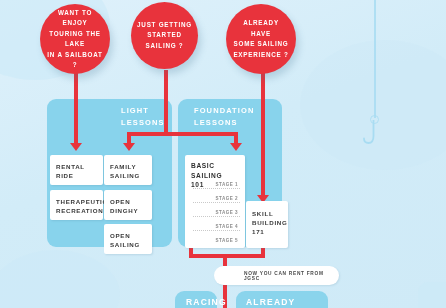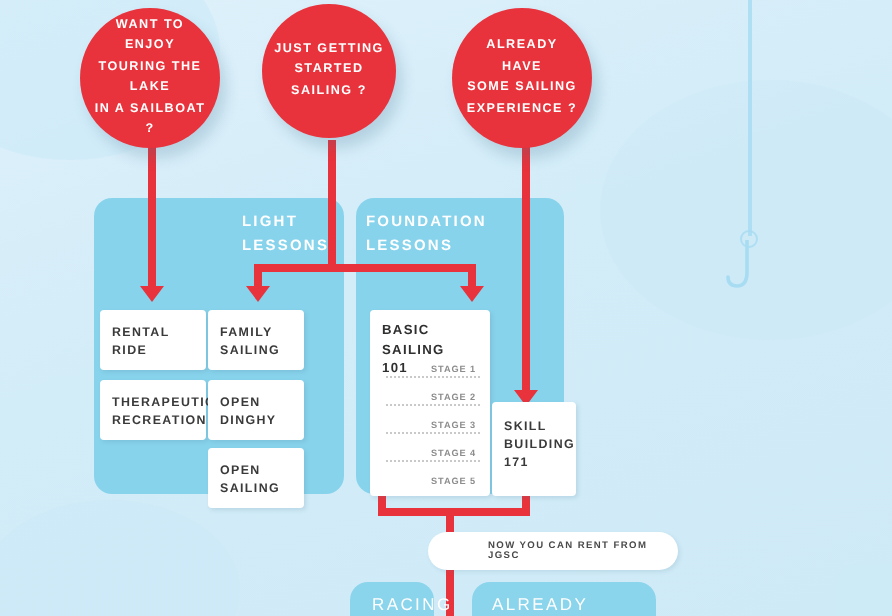--- a/index.html
+++ b/index.html
@@ -154,21 +154,21 @@
   
   .bottom-panel {
     position: absolute;
     background: #8ad4ec;
     border-radius: 9px;
   }
   .bottom-title {
     position: absolute;
     color: #ffffff;
     font-size: 8.5px;
-    font-weight: normal;
+    font-weight: bold;
     letter-spacing: 1.2px;
   }
 </style>
 </head>
 <body>
 
 <div id="root">
 
   <div class="blob" style="left:-40px; top:-30px; width:150px; height:110px;"></div>
   <div class="blob" style="left:300px; top:40px; width:170px; height:130px; opacity:.35;"></div>
@@ -181,21 +181,21 @@
 
   <svg class="hook-curve" style="left:363px; top:120px;" width="22" height="28" viewBox="0 0 22 28">
     <path d="M10.5 0 L10.5 16 Q10.5 23 5.5 23 Q1 23 1 18.5" fill="none" stroke="#a8dcf2" stroke-width="1.8" stroke-linecap="round"></path>
   </svg>
 
   <div class="panel" style="left:47px; top:99px; width:125px; height:148px;"></div>
   <div class="panel" style="left:178px; top:99px; width:104px; height:148px;"></div>
 
   <div class="panel-title" style="left:121px; top:105px; width:60px;">LIGHT
 LESSONS</div>
-  <div class="panel-title" style="left:183px; top:105px; width:76px;">FOUNDATION
+  <div class="panel-title" style="left:194px; top:105px; width:76px;">FOUNDATION
 LESSONS</div>
 
   <div class="conn conn-v" style="left:74px; top:70px; height:75px;"></div>
   <div class="arrow" style="left:70px; top:143px;"></div>
 
   <div class="conn conn-v" style="left:164px; top:70px; height:66px;"></div>
 
   <div class="conn conn-h" style="left:127px; top:132px; width:111px;"></div>
 
   <div class="conn conn-v round-tl" style="left:127px; top:132px; height:13px;"></div>

